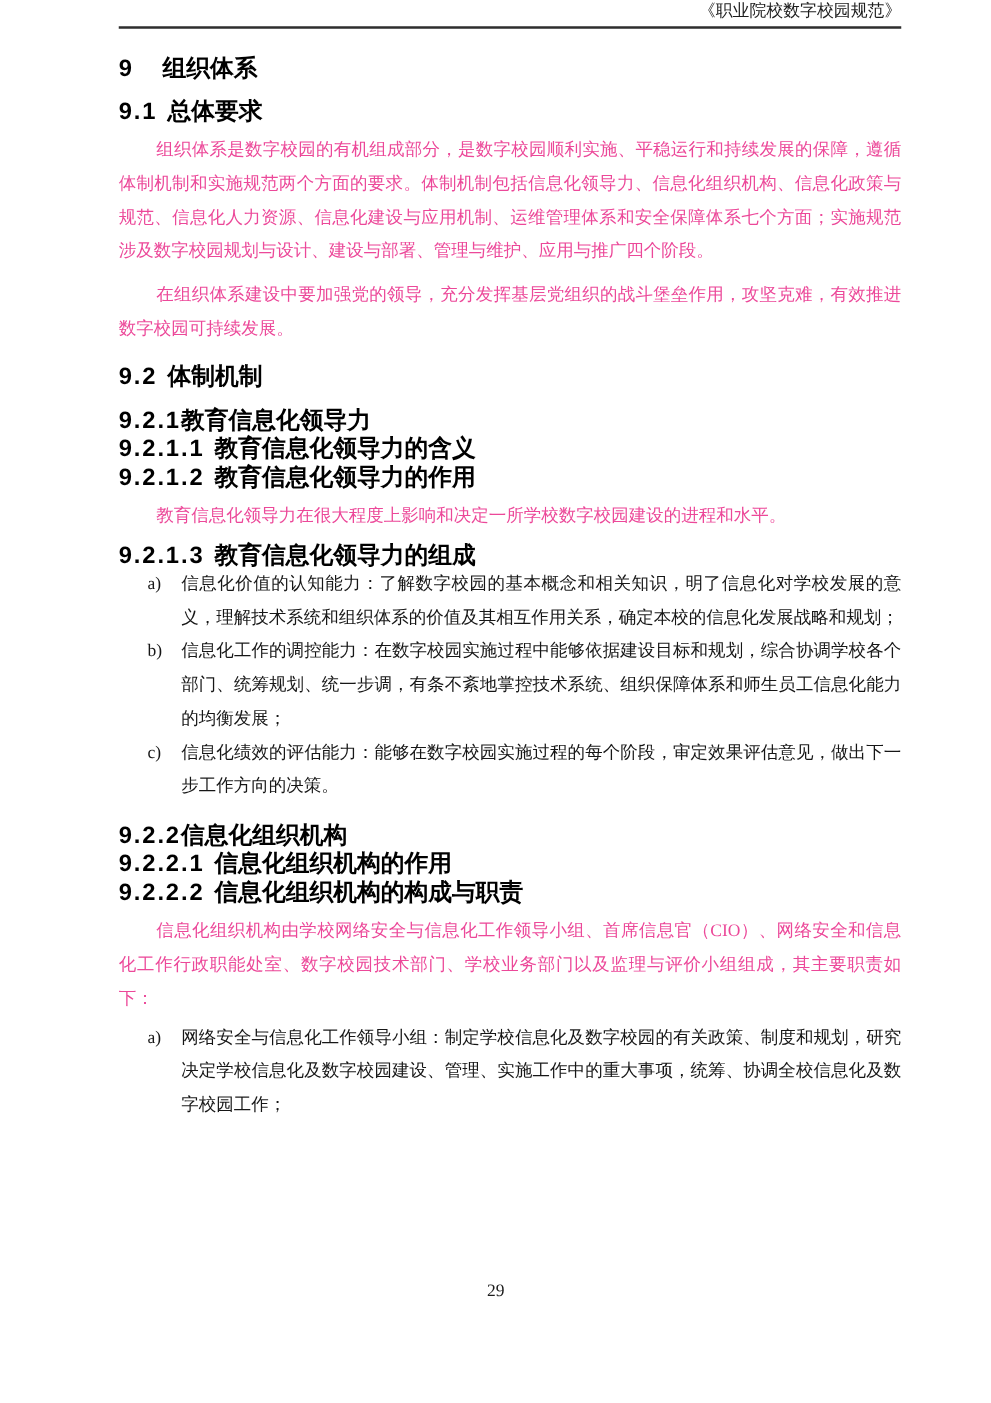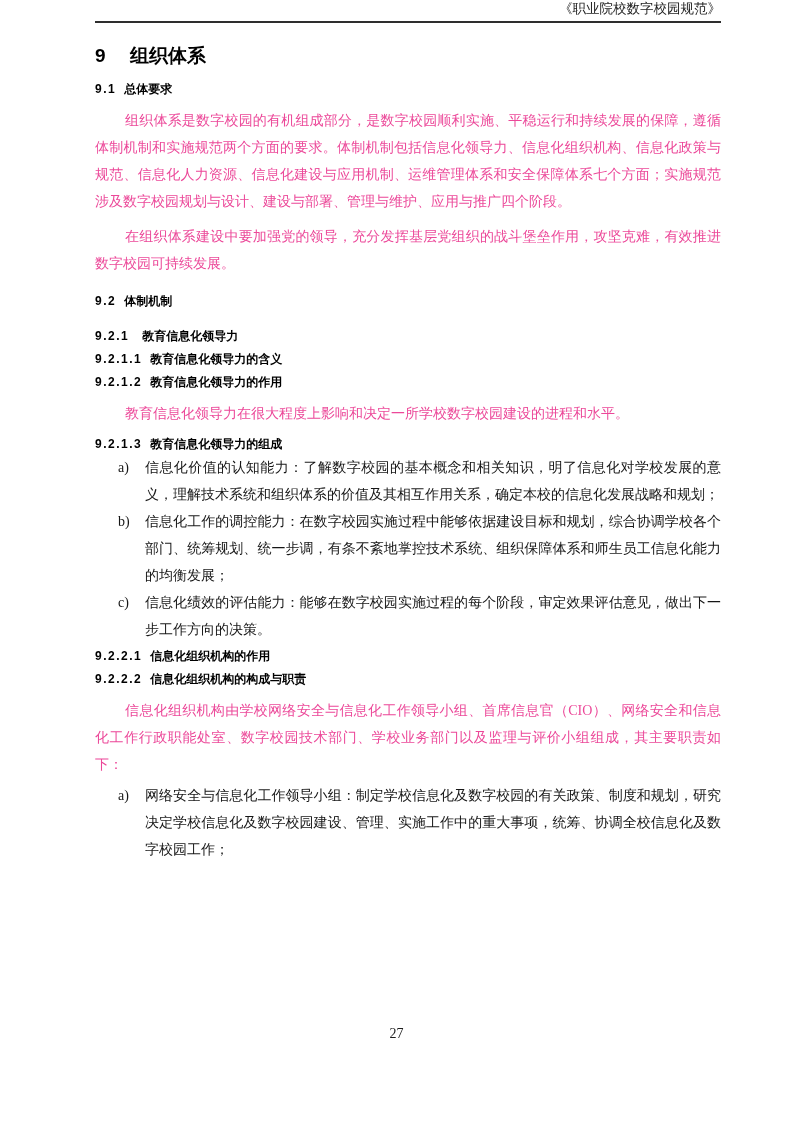--- a/index.html
+++ b/index.html
@@ -28,31 +28,31 @@
   .header-rule {
     margin-top: 3px;
     border: 0;
     border-bottom: 2px solid #2e2e2e;
     height: 0;
   }
   .h {
     font-family: "Liberation Sans", "DejaVu Sans", sans-serif;
     font-weight: 700;
     color: #000000;
-    font-size: 12px;
+    font-size: 19px;
     line-height: 19px;
   }
   .h1 { margin: 23px 0 0 0; font-size: 19px; }
   .h2 { margin: 15px 0 0 0; }
   .h3 { margin: 16px 0 0 0; }
   .h4 { margin: 4px 0 0 0; }
   .h-num { display: inline-block; letter-spacing: 1.5px; }
   .h1 .h-num { margin-right: 23px; }
   .h2 .h-num { margin-right: 8px; }
-  .h3 .h-num { margin-right: 13px; }
+  .h3 .h-num { }
   .h4 .h-num { margin-right: 8px; }
   p.body {
     margin: 8px 0 8px 0;
     font-size: 14px;
     line-height: 27px;
     text-align: justify;
     text-indent: 2.15em;
     color: #ec4899;
   }
   p.tight { margin-bottom: 4px; }
@@ -138,20 +138,23 @@
       <li>
         <span class="marker">b)</span>
         <span>信息化工作的调控能力：在数字校园实施过程中能够依据建设目标和规划，综合协调学校各个部门、统筹规划、统一步调，有条不紊地掌控技术系统、组织保障体系和师生员工信息化能力的均衡发展；</span>
       </li>
       <li>
         <span class="marker">c)</span>
         <span>信息化绩效的评估能力：能够在数字校园实施过程的每个阶段，审定效果评估意见，做出下一步工作方向的决策。</span>
       </li>
     </ol>
 
+    <div class="h h3">
+      <span class="h-num">9.2.2</span><span>信息化组织机构</span>
+    </div>
 
     <div class="h h4">
       <span class="h-num">9.2.2.1</span><span>信息化组织机构的作用</span>
     </div>
 
 
     <div class="h h4">
       <span class="h-num">9.2.2.2</span><span>信息化组织机构的构成与职责</span>
     </div>
 
@@ -161,15 +164,15 @@
       <li>
         <span class="marker">a)</span>
         <span>网络安全与信息化工作领导小组：制定学校信息化及数字校园的有关政策、制度和规划，研究决定学校信息化及数字校园建设、管理、实施工作中的重大事项，统筹、协调全校信息化及数字校园工作；</span>
       </li>
 
     </ol>
 
   </div>
 
   <div class="page-footer">
-    <span>27</span>
+    <span>29</span>
   </div>
 </div>
 
 </body></html>

